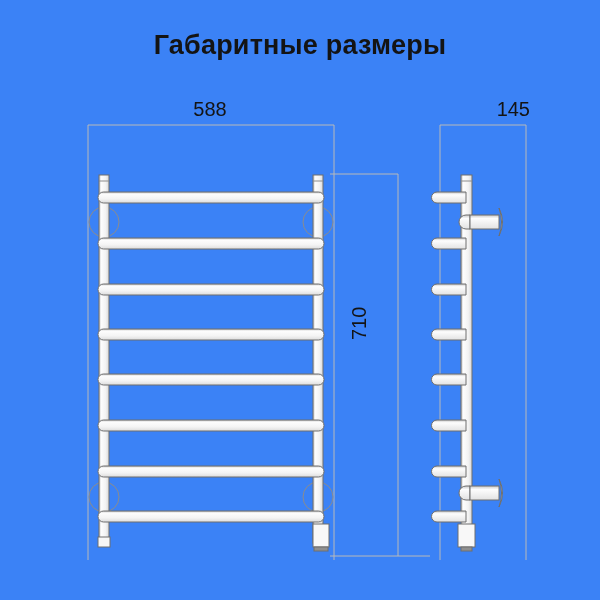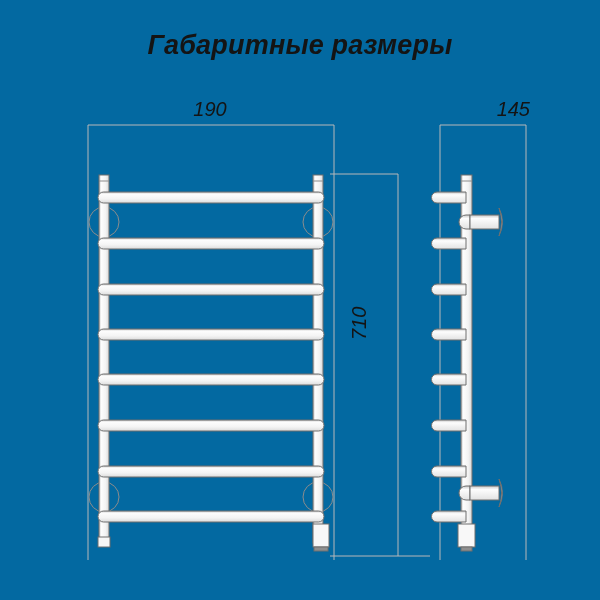--- a/index.html
+++ b/index.html
@@ -11,22 +11,21 @@
     width: 600px;
     height: 600px;
     font-family: "Liberation Sans", sans-serif;
     color: #1a1a1a;
     overflow: hidden;
   }
   #page {
     position: relative;
     width: 600px;
     height: 600px;
-    background: #0369a1;
-    font-style: italic;
+    background: #3b82f6;
   }
   #title {
     position: absolute;
     left: 0;
     top: 30px;
     width: 600px;
     text-align: center;
     font-size: 27px;
     font-weight: bold;
     letter-spacing: 0.2px;
@@ -64,21 +63,21 @@
     top: 0;
   }
 </style>
 </head>
 <body>
 
 <div id="page">
 
   <div id="title">Габаритные размеры</div>
 
-  <div class="dim-label" id="dim-365">190</div>
+  <div class="dim-label" id="dim-365">588</div>
 
   <div class="dim-label" id="dim-145">145</div>
 
   <div class="dim-label" id="dim-710">710</div>
 
   <svg class="draw" width="600" height="600" viewBox="0 0 600 600">
 
     <defs>
       <linearGradient id="tubeH" x1="0" y1="0" x2="0" y2="1">
         <stop offset="0%" stop-color="#bdbdbd"></stop>

